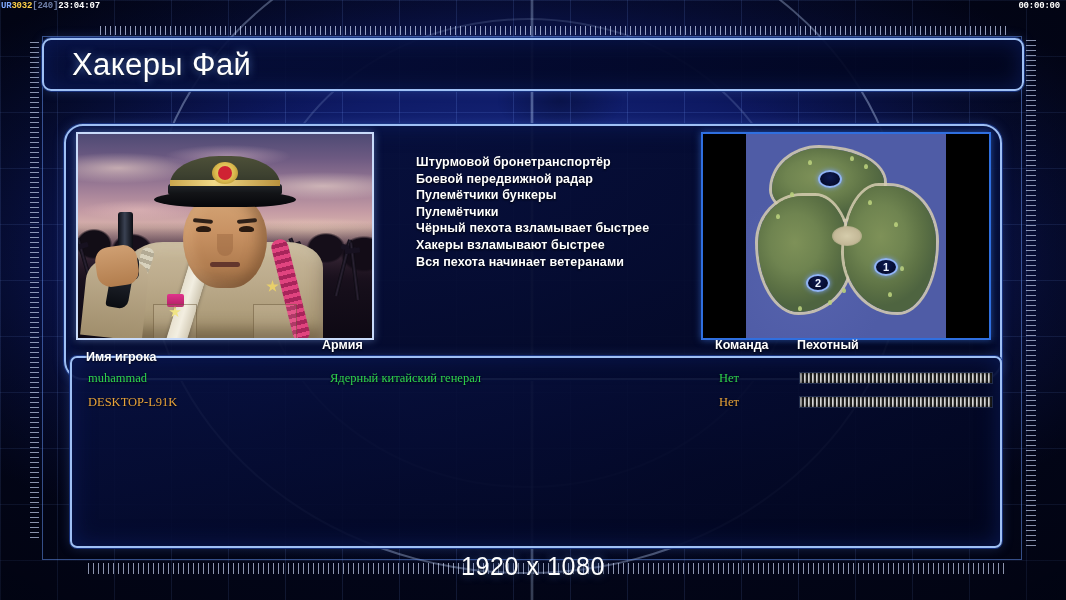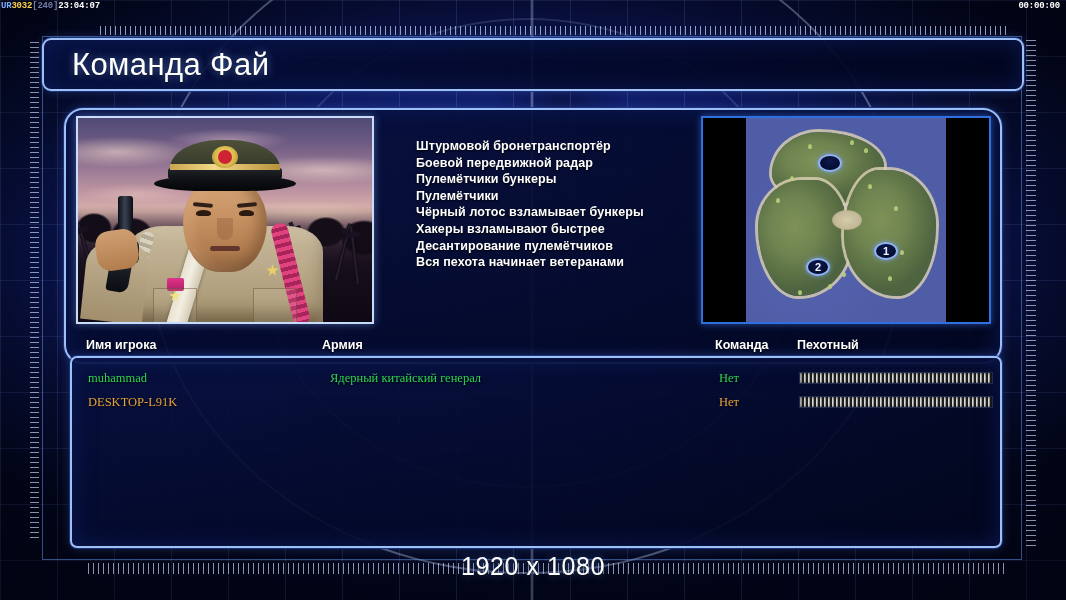--- a/index.html
+++ b/index.html
@@ -136,21 +136,21 @@
     margin-left: 28px;
     color: #ffffff;
     font-size: 31px;
     font-weight: 400;
     letter-spacing: .4px;
     text-shadow: 0 0 9px rgba(120,170,255,.6), 0 1px 2px rgba(0,0,0,.8);
     white-space: nowrap;
   }
 
   .panel-info {
-    left: 64px; top: 108px; width: 938px; height: 256px;
+    left: 64px; top: 124px; width: 938px; height: 256px;
     border-radius: 19px;
   }
 
   .panel-players {
     left: 70px; top: 356px; width: 932px; height: 192px;
     border-radius: 7px;
   }
 
   
   .portrait-wrap {
@@ -459,21 +459,21 @@
     z-index: 25;
   }
   .thead-cell {
     position: absolute;
     color: #ffffff;
     font-size: 12.5px;
     font-weight: 700;
     text-shadow: 0 1px 2px rgba(0,0,0,.85);
     white-space: nowrap;
   }
-  .thead-cell.c-name     { left: 16px;  top: 0; }
+  .thead-cell.c-name     { left: 16px;  top: 12px; }
   .thead-cell.c-army     { left: 252px; top: 0; }
   .thead-cell.c-team     { left: 645px; top: 0; }
   .thead-cell.c-progress { left: 727px; top: 0; }
 
   .rows { position: absolute; left: 0; top: 8px; width: 100%; }
   .prow {
     position: relative;
     height: 24px;
   }
   .pcell {
@@ -535,21 +535,21 @@
 
   <div class="frame-outer">
     <div class="ruler top"></div>
     <div class="ruler bottom"></div>
     <div class="ruler left"></div>
     <div class="ruler right"></div>
     <div class="frame-inner-line"></div>
   </div>
 
   <div class="panel panel-title">
-    <div class="title-text">Команда Фай</div>
+    <div class="title-text">Хакеры Фай</div>
   </div>
 
   <div class="panel panel-info">
 
     <div class="portrait-wrap">
       <div class="portrait">
         <div class="p-clouds"></div>
         <div class="p-crowd">
           <div class="rifle" style="left:14px;  bottom:44px; transform:rotate(-16deg);"></div>
           <div class="rifle" style="left:36px;  bottom:40px; transform:rotate(9deg);"></div>
@@ -595,23 +595,22 @@
         </div>
         <div class="hand"></div>
       </div>
     </div>
 
     <div class="ability-list">
       <div class="ability-item">Штурмовой бронетранспортёр</div>
       <div class="ability-item">Боевой передвижной радар</div>
       <div class="ability-item">Пулемётчики бункеры</div>
       <div class="ability-item">Пулемётчики</div>
-      <div class="ability-item">Чёрный лотос взламывает бункеры</div>
+      <div class="ability-item">Чёрный пехота взламывает быстрее</div>
       <div class="ability-item">Хакеры взламывают быстрее</div>
-      <div class="ability-item">Десантирование пулемётчиков</div>
       <div class="ability-item">Вся пехота начинает ветеранами</div>
     </div>
 
     <div class="minimap-frame">
       <div class="minimap-inner">
         <div class="mm-canvas">
           <div class="mm-water"></div>
           <div class="mm-land north"></div>
           <div class="mm-land west"></div>
           <div class="mm-land east"></div>

